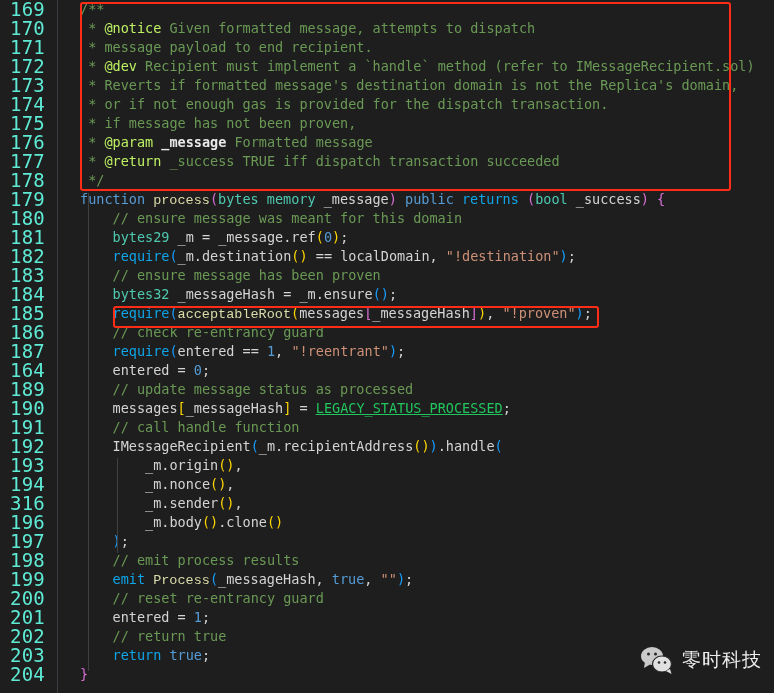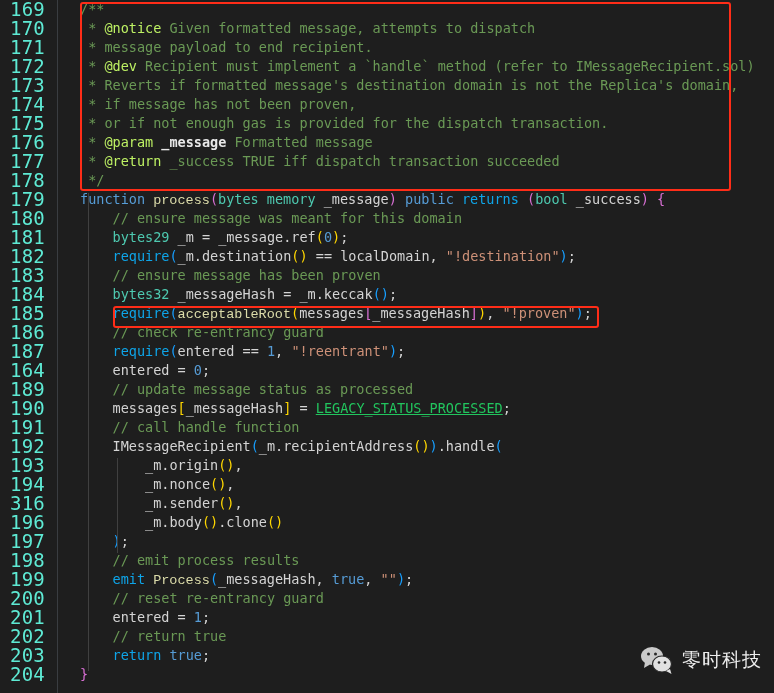--- a/index.html
+++ b/index.html
@@ -176,31 +176,31 @@
     <div class="ln">203</div>
     <div class="ln">204</div>
   </div>
 
   <div class="code-area">
     <div class="crow"><span class="cmt">/**</span></div>
     <div class="crow"><span class="cmt"> * </span><span class="cmtd">@notice</span><span class="cmt"> Given formatted message, attempts to dispatch</span></div>
     <div class="crow"><span class="cmt"> * message payload to end recipient.</span></div>
     <div class="crow"><span class="cmt"> * </span><span class="cmtd">@dev</span><span class="cmt"> Recipient must implement a `handle` method (refer to IMessageRecipient.sol)</span></div>
     <div class="crow"><span class="cmt"> * Reverts if formatted message's destination domain is not the Replica's domain,</span></div>
+    <div class="crow"><span class="cmt"> * or if not enough gas is provided for the dispatch transaction.</span></div>
     <div class="crow"><span class="cmt"> * if message has not been proven,</span></div>
-    <div class="crow"><span class="cmt"> * or if not enough gas is provided for the dispatch transaction.</span></div>
     <div class="crow"><span class="cmt"> * </span><span class="cmtd">@param</span><span class="cmt"> </span><span class="pbold">_message</span><span class="cmt"> Formatted message</span></div>
     <div class="crow"><span class="cmt"> * </span><span class="cmtd">@return</span><span class="cmt"> _success TRUE iff dispatch transaction succeeded</span></div>
     <div class="crow"><span class="cmt"> */</span></div>
     <div class="crow"><span class="kw">function</span><span class="var"> </span><span class="fn">process</span><span class="b2">(</span><span class="type">bytes</span><span class="var"> </span><span class="type">memory</span><span class="var"> _message</span><span class="b2">)</span><span class="var"> </span><span class="kw">public</span><span class="var"> </span><span class="ctrl">returns</span><span class="var"> </span><span class="b2">(</span><span class="type">bool</span><span class="var"> _success</span><span class="b2">)</span><span class="var"> </span><span class="b2">{</span></div>
     <div class="crow">    <span class="cmt">// ensure message was meant for this domain</span></div>
     <div class="crow">    <span class="type">bytes29</span><span class="var"> _m = _message.ref</span><span class="b1">(</span><span class="numlit">0</span><span class="b1">)</span><span class="var">;</span></div>
     <div class="crow">    <span class="ctrl">require</span><span class="b3">(</span><span class="var">_m.destination</span><span class="b1">()</span><span class="var"> == localDomain, </span><span class="str">"!destination"</span><span class="b3">)</span><span class="var">;</span></div>
     <div class="crow">    <span class="cmt">// ensure message has been proven</span></div>
-    <div class="crow">    <span class="type">bytes32</span><span class="var"> _messageHash = _m.keccak</span><span class="b3">()</span><span class="var">;</span></div>
+    <div class="crow">    <span class="type">bytes32</span><span class="var"> _messageHash = _m.ensure</span><span class="b3">()</span><span class="var">;</span></div>
     <div class="crow">    <span class="ctrl">require</span><span class="b3">(</span><span class="fn">acceptableRoot</span><span class="b1">(</span><span class="var">messages</span><span class="b2">[</span><span class="var">_messageHash</span><span class="b2">]</span><span class="b1">)</span><span class="var">, </span><span class="str">"!proven"</span><span class="b3">)</span><span class="var">;</span></div>
     <div class="crow">    <span class="cmt">// check re-entrancy guard</span></div>
     <div class="crow">    <span class="ctrl">require</span><span class="b3">(</span><span class="var">entered == </span><span class="numlit">1</span><span class="var">, </span><span class="str">"!reentrant"</span><span class="b3">)</span><span class="var">;</span></div>
     <div class="crow">    <span class="var">entered = </span><span class="numlit">0</span><span class="var">;</span></div>
     <div class="crow">    <span class="cmt">// update message status as processed</span></div>
     <div class="crow">    <span class="var">messages</span><span class="b1">[</span><span class="var">_messageHash</span><span class="b1">]</span><span class="var"> = </span><span class="const">LEGACY_STATUS_PROCESSED</span><span class="var">;</span></div>
     <div class="crow">    <span class="cmt">// call handle function</span></div>
     <div class="crow">    <span class="var">IMessageRecipient</span><span class="b3">(</span><span class="var">_m.recipientAddress</span><span class="b1">()</span><span class="b3">)</span><span class="var">.handle</span><span class="b3">(</span></div>
     <div class="crow">        <span class="var">_m.origin</span><span class="b1">()</span><span class="var">,</span></div>
     <div class="crow">        <span class="var">_m.nonce</span><span class="b1">()</span><span class="var">,</span></div>

